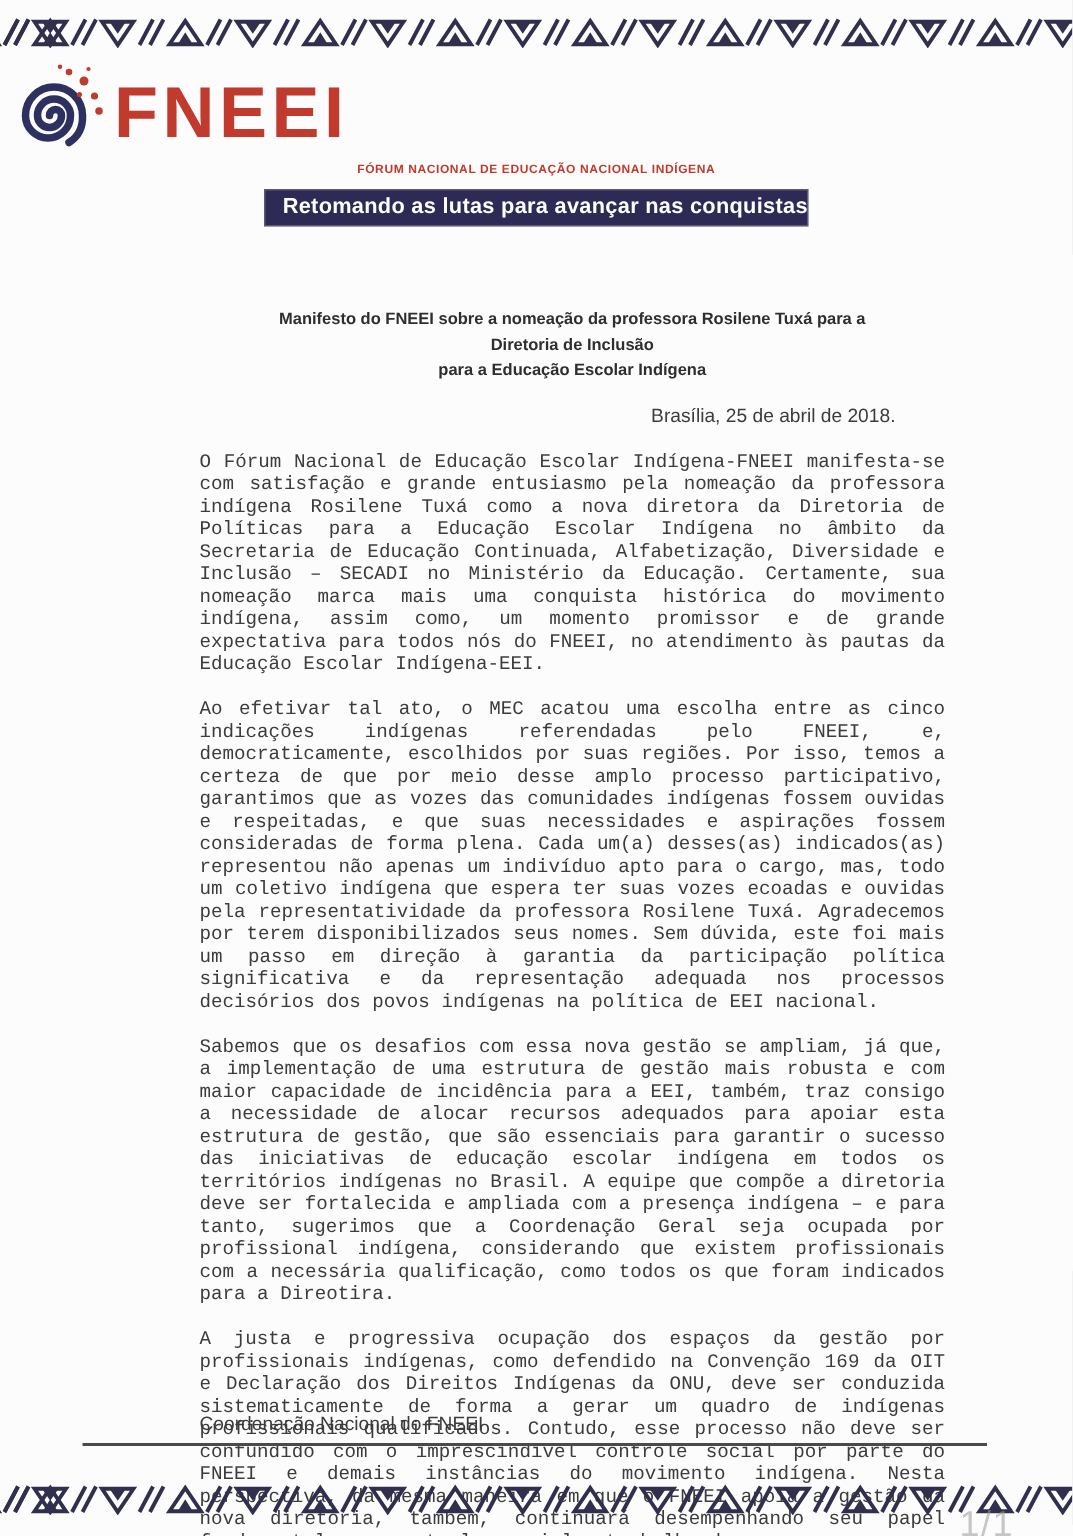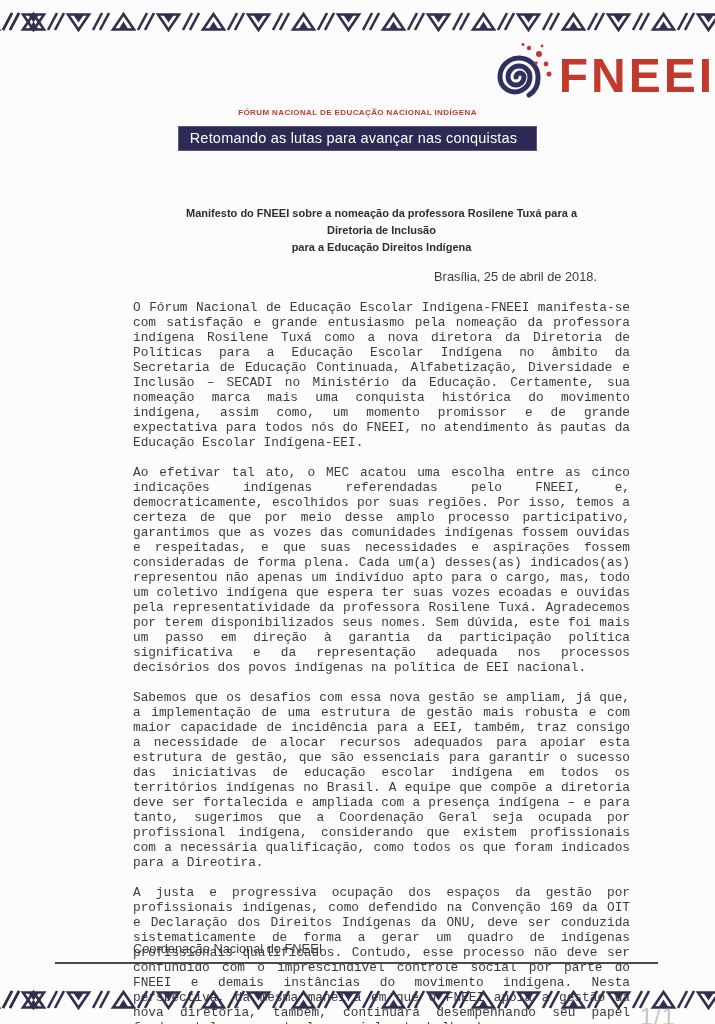--- a/index.html
+++ b/index.html
@@ -9,37 +9,37 @@
     background:#fcfcfc;
     overflow:hidden;
     font-family:"Liberation Sans","DejaVu Sans",sans-serif;
     color:#3c3c3c;
   }
   .zigzag{display:block;width:715px;height:22px;}
   .zigzag-top{margin-top:10px;}
   .zigzag-bottom{position:absolute;left:0;bottom:14px;}
   .header{text-align:center;}
   .logo-row{
-    display:flex;align-items:center;justify-content:flex-end;
+    display:flex;align-items:center;justify-content:flex-start;
     margin-top:9px;height:66px;
   }
   .logo-spiral{width:74px;height:66px;flex:0 0 auto;}
   .logo-wordmark{
     font-size:48px;font-weight:700;letter-spacing:3px;
     color:#c03a2e;line-height:1;margin-left:2px;margin-top:4px;
   }
   .logo-subtitle{
     color:#c03a2e;font-size:8px;font-weight:700;letter-spacing:0.4px;
     margin-top:1px;
   }
   .banner-wrap{margin-top:9px;}
   .banner{
     display:inline-block;background:#2d2a55;color:#ffffff;
-    font-size:14.5px;font-weight:400;letter-spacing:0.2px;
-    padding:4px 20px 5px 12px;
+    font-size:14.5px;font-weight:700;letter-spacing:0.2px;
+    padding:4px 0 5px 12px;
     box-shadow:inset 0 0 0 1px rgba(255,255,255,0.22);
   }
   .content{margin:54px 85px 0 133px;}
   .doc-title{
     text-align:center;font-weight:700;font-size:11px;line-height:17px;
     color:#2e2e2e;
   }
   .doc-date{
     text-align:right;padding-right:33px;margin-top:13px;
     font-size:12.8px;
@@ -114,21 +114,21 @@
     <div class="logo-subtitle">FÓRUM NACIONAL DE EDUCAÇÃO NACIONAL INDÍGENA</div>
     <div class="banner-wrap">
       <div class="banner">Retomando as lutas para avançar nas conquistas</div>
     </div>
   </div>
 
   <div class="content">
     <div class="doc-title">
       <div>Manifesto do FNEEI sobre a nomeação da professora Rosilene Tuxá para a</div>
       <div>Diretoria de Inclusão</div>
-      <div>para a Educação Direitos Indígena</div>
+      <div>para a Educação Escolar Indígena</div>
     </div>
 
     <div class="doc-date">Brasília, 25 de abril de 2018.</div>
 
     <div class="body-text">
       <p>O Fórum Nacional de Educação Escolar Indígena-FNEEI manifesta-se com satisfação e grande entusiasmo pela nomeação da professora indígena Rosilene Tuxá como a nova diretora da Diretoria de Políticas para a Educação Escolar Indígena no âmbito da Secretaria de Educação Continuada, Alfabetização, Diversidade e Inclusão – SECADI no Ministério da Educação. Certamente, sua nomeação marca mais uma conquista histórica do movimento indígena, assim como, um momento promissor e de grande expectativa para todos nós do FNEEI, no atendimento às pautas da Educação Escolar Indígena-EEI.</p>
       <p>Ao efetivar tal ato, o MEC acatou uma escolha entre as cinco indicações indígenas referendadas pelo FNEEI, e, democraticamente, escolhidos por suas regiões. Por isso, temos a certeza de que por meio desse amplo processo participativo, garantimos que as vozes das comunidades indígenas fossem ouvidas e respeitadas, e que suas necessidades e aspirações fossem consideradas de forma plena. Cada um(a) desses(as) indicados(as) representou não apenas um indivíduo apto para o cargo, mas, todo um coletivo indígena que espera ter suas vozes ecoadas e ouvidas pela representatividade da professora Rosilene Tuxá. Agradecemos por terem disponibilizados seus nomes. Sem dúvida, este foi mais um passo em direção à garantia da participação política significativa e da representação adequada nos processos decisórios dos povos indígenas na política de EEI nacional.</p>
       <p>Sabemos que os desafios com essa nova gestão se ampliam, já que, a implementação de uma estrutura de gestão mais robusta e com maior capacidade de incidência para a EEI, também, traz consigo a necessidade de alocar recursos adequados para apoiar esta estrutura de gestão, que são essenciais para garantir o sucesso das iniciativas de educação escolar indígena em todos os territórios indígenas no Brasil. A equipe que compõe a diretoria deve ser fortalecida e ampliada com a presença indígena – e para tanto, sugerimos que a Coordenação Geral seja ocupada por profissional indígena, considerando que existem profissionais com a necessária qualificação, como todos os que foram indicados para a Direotira.</p>
       <p>A justa e progressiva ocupação dos espaços da gestão por profissionais indígenas, como defendido na Convenção 169 da OIT e Declaração dos Direitos Indígenas da ONU, deve ser conduzida sistematicamente de forma a gerar um quadro de indígenas profissionais qualificados. Contudo, esse processo não deve ser confundido com o imprescindível controle social por parte do FNEEI e demais instâncias do movimento indígena. Nesta perspectiva, da mesma maneira em que o FNEEI apoia a gestão da nova diretoria, também, continuará desempenhando seu papel fundamental no controle social, trabalhando para promover e assegurar os direitos e interesses dos povos indígenas no Brasil, no âmbito da educação escolar indígena.</p>
     </div>

